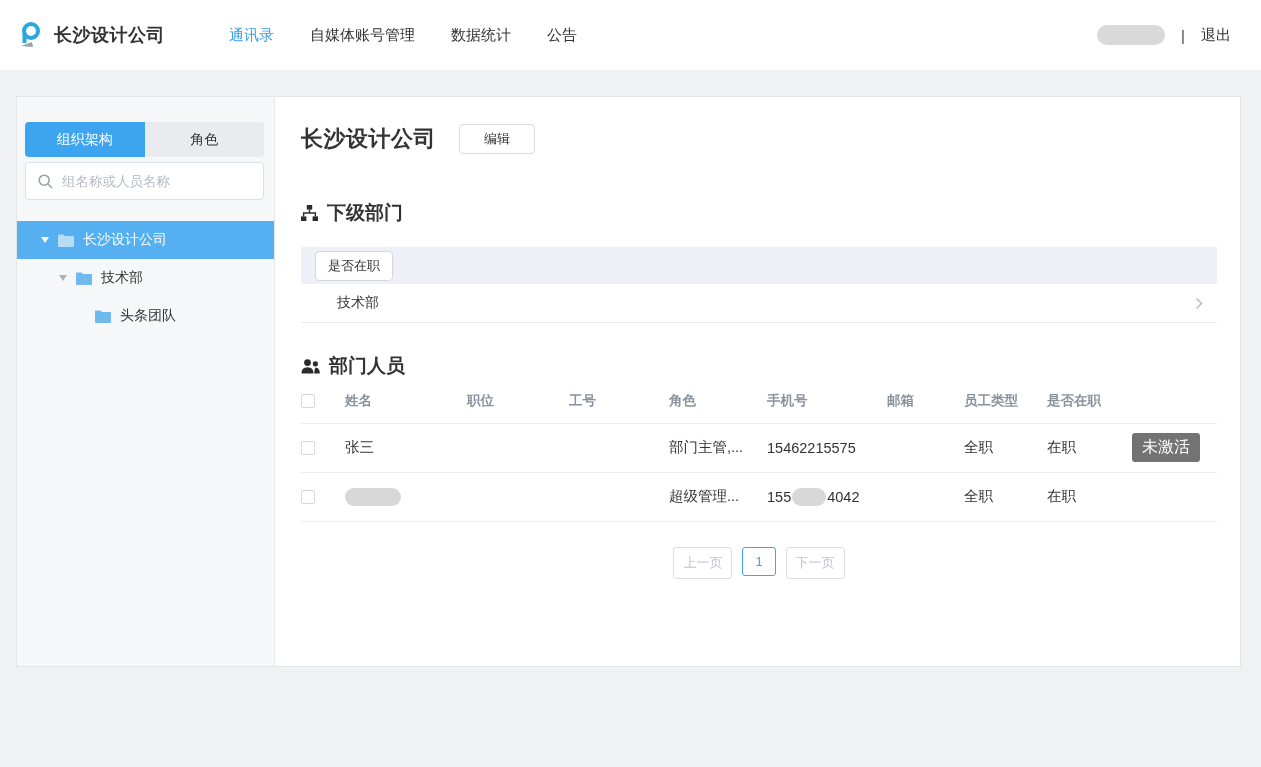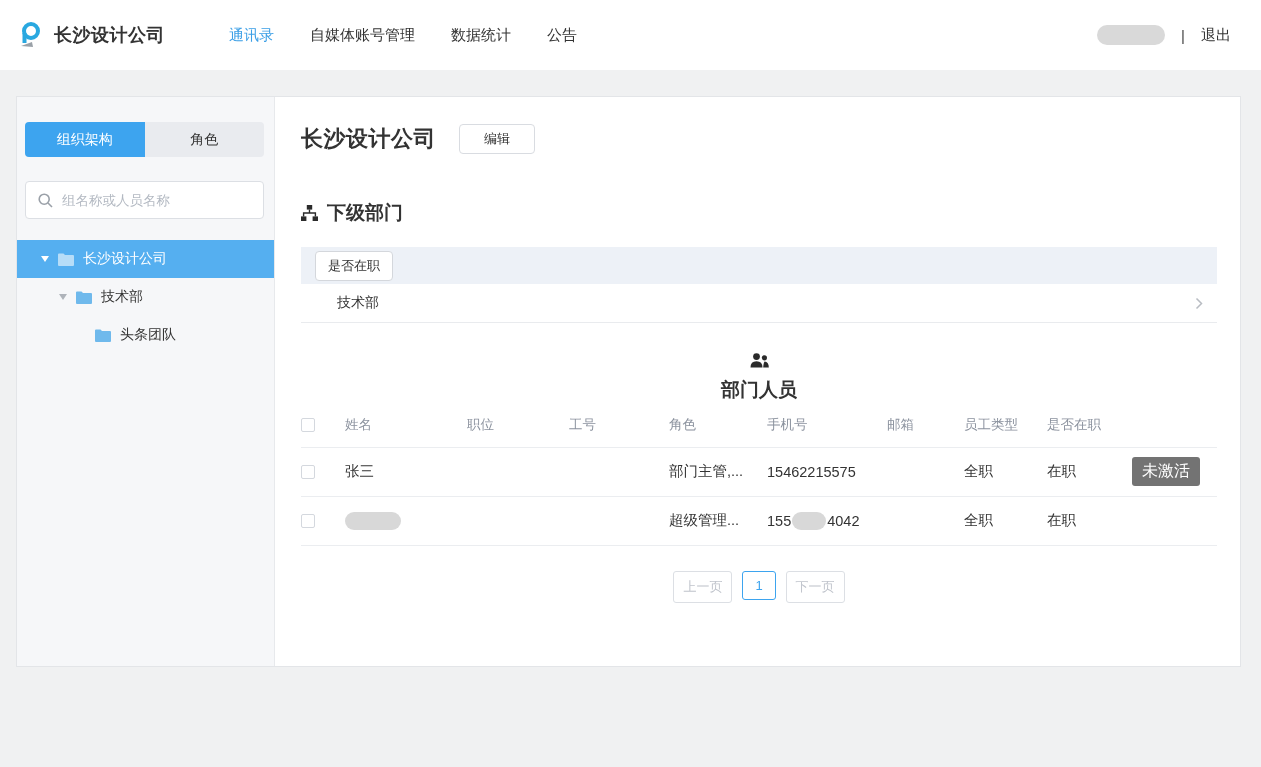--- a/index.html
+++ b/index.html
@@ -19,52 +19,52 @@
   .logout { cursor:pointer; }
 
   
   .card { margin:26px 20px 0 16px; height:571px; background:#fff; border:1px solid #e3e5e8; display:flex; overflow:hidden; }
 
   
   .sidebar { width:258px; flex-shrink:0; background:#f6f7f9; border-right:1px solid #e7e9ec; padding-top:25px; }
   .tabs { display:flex; margin:0 10px 0 8px; height:35px; border-radius:4px; overflow:hidden; }
   .tab { flex:1; display:flex; align-items:center; justify-content:center; font-size:14px; cursor:pointer; background:#e9ebef; }
   .tab.active { background:#3da4ef; color:#fff; }
-  .search-box { margin:24px 10px 0 8px; height:38px; background:#fff; border:1px solid #dcdfe4; border-radius:4px; display:flex; align-items:center; padding:0 12px; }
+  .search-box { margin:5px 10px 0 8px; height:38px; background:#fff; border:1px solid #dcdfe4; border-radius:4px; display:flex; align-items:center; padding:0 12px; }
   .search-box input { border:none; outline:none; flex:1; font-size:13.5px; background:transparent; margin-left:9px; color:#333; font-family:inherit; }
   .search-box input::placeholder { color:#b3b9c2; }
   .tree { margin-top:21px; }
   .tree-row { height:38px; display:flex; align-items:center; font-size:14px; cursor:pointer; }
   .tree-row.selected { background:#55aff0; color:#fff; }
   .caret { width:0; height:0; border-left:4.5px solid transparent; border-right:4.5px solid transparent; border-top:6px solid #aeb3ba; margin-right:9px; flex-shrink:0; }
   .tree-row.selected .caret { border-top-color:#fff; }
   .folder { margin-right:9px; flex-shrink:0; display:flex; }
   .lv0 { padding-left:24px; }
   .lv1 { padding-left:42px; }
   .lv2 { padding-left:78px; }
 
   
   .main { flex:1; padding:27px 25px 0 26px; }
   .title-row { display:flex; align-items:center; gap:23px; }
   .page-title { font-size:22px; font-weight:bold; letter-spacing:.5px; }
   .edit-btn { border:1px solid #d9dce1; background:#fff; border-radius:4px; font-size:13px; padding:5px 24px; color:#333; cursor:pointer; font-family:inherit; }
   .section-heading { display:flex; align-items:center; gap:9px; font-size:19px; font-weight:bold; }
   .sh1 { margin-top:46px; }
-  .sh2 { margin-top:30px;flex-direction:column; }
+  .sh2 { margin-top:30px; }
   .bar { background:#edf1f7; height:37px; display:flex; align-items:center; padding:0 14px; margin-top:21px; gap:10px; }
   .btn { border-radius:4px; font-size:13px; padding:5px 12px; cursor:pointer; font-family:inherit; }
   .white-btn { background:#fff; border:1px solid #d4d7dc; color:#333; }
   .blue-btn { background:#3da4ef; border:1px solid #3da4ef; color:#fff; }
   .disabled-btn { background:#fff; border:1px solid #e2e5ea; color:#c3c7cf; cursor:default; }
   .danger-disabled-btn { background:#fff; border:1px solid #f5cccc; color:#f0999d; cursor:default; }
   .dept-row { height:39px; border-bottom:1px solid #e9ebee; display:flex; align-items:center; justify-content:space-between; padding:0 14px 0 36px; font-size:14px; cursor:pointer; }
 
   
   table { width:100%; border-collapse:collapse; table-layout:fixed; }
-  th { height:44px; font-weight:normal; font-size:13.5px; color:#8b929e; text-align:left; border-bottom:1px solid #ebedf0; }
+  th { height:44px; font-weight:bold; font-size:13.5px; color:#8b929e; text-align:left; border-bottom:1px solid #ebedf0; }
   td { height:49px; font-size:14.5px; border-bottom:1px solid #ebedf0; }
   .checkbox { width:14px; height:14px; border:1px solid #d4d8de; border-radius:2px; background:#fff; cursor:pointer; }
   .badge { display:inline-block; background:#737373; color:#fff; font-size:16px; padding:4px 10px; border-radius:3px; }
   .blob-name { width:56px; height:18px; background:#d8d8d8; border-radius:9px; }
   .phone-masked { display:flex; align-items:center; }
   .blob-phone { width:34px; height:18px; background:#d8d8d8; border-radius:9px; margin:0 1px; }
 
   
   .pagination { margin-top:25px; display:flex; justify-content:center; align-items:flex-start; gap:10px; }
   .page-btn { border:1px solid #dcdfe4; border-radius:3px; background:#fff; font-size:13px; padding:6px 9px; color:#c0c4cc; font-family:inherit; cursor:default; }

